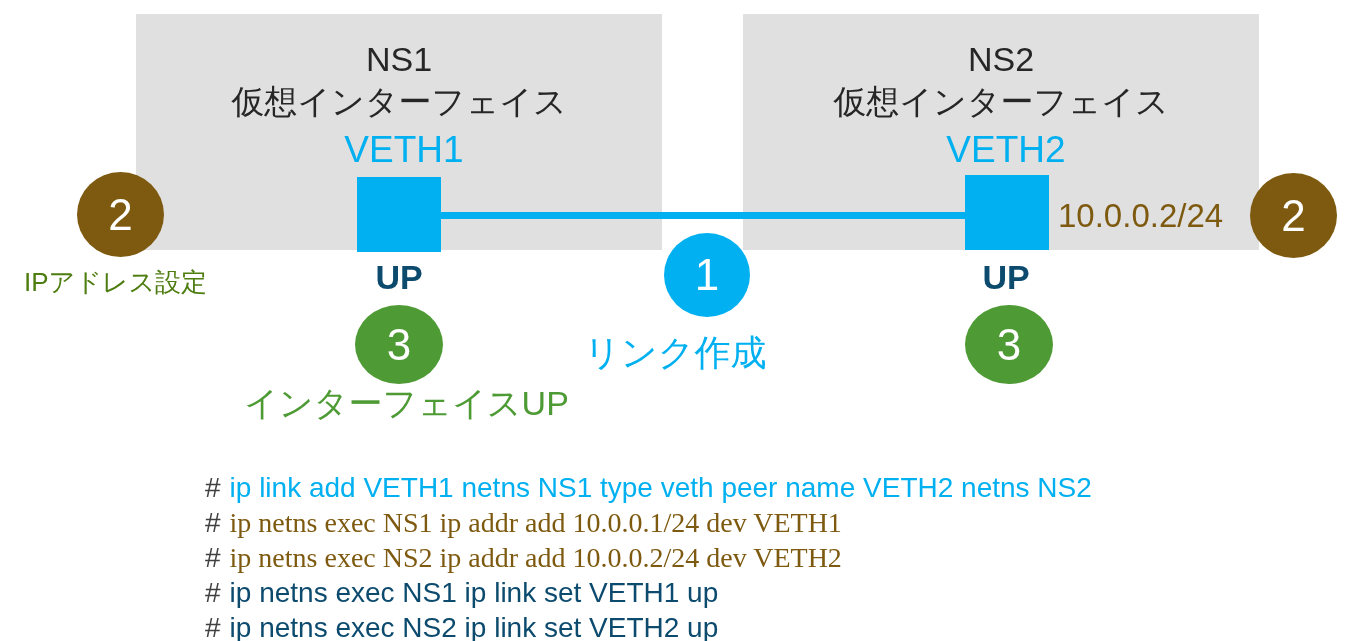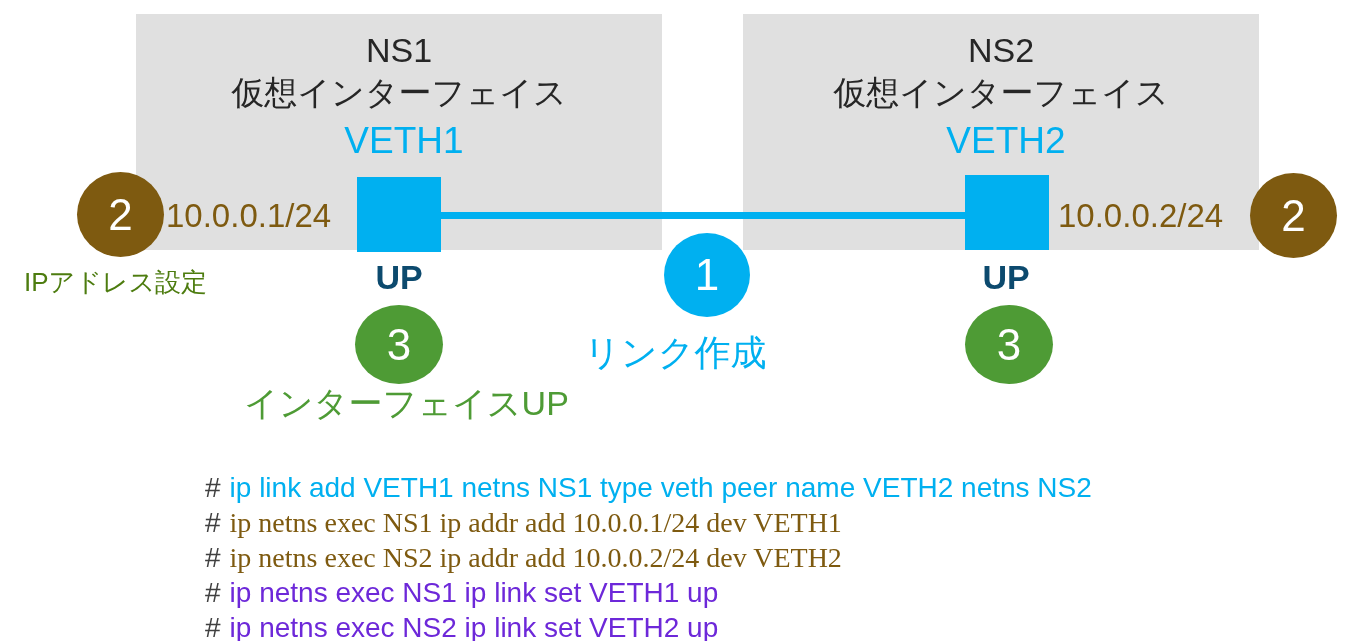--- a/index.html
+++ b/index.html
@@ -10,21 +10,21 @@
     font-family:"Liberation Sans","DejaVu Sans",sans-serif;
     overflow:hidden;
   }
   
   .ns-box{
     position:absolute;top:14px;width:526px;height:236px;
     background:#e0e0e0;text-align:center;
   }
   .ns-box.left{left:136px;}
   .ns-box.right{left:743px;width:516px;}
-  .ns-title{padding-top:15px;font-size:34px;line-height:42px;color:#262626;}
+  .ns-title{padding-top:24px;font-size:34px;line-height:42px;color:#262626;}
   .ns-subtitle{font-size:33px;line-height:44px;color:#262626;}
   .veth-name{font-size:37px;line-height:52px;color:#00b0f0;padding-left:10px;}
   
   .link-line{position:absolute;left:440px;top:212px;width:526px;height:7px;background:#00b0f0;}
   .veth-port{position:absolute;width:84px;height:75px;background:#00b0f0;}
   .veth-port.left{left:357px;top:177px;}
   .veth-port.right{left:965px;top:175px;}
   
   .badge{
     position:absolute;border-radius:50%;
@@ -50,21 +50,21 @@
   .caption{position:absolute;white-space:nowrap;}
   .caption.step2{left:24px;top:265px;font-size:26px;color:#4d7c0f;}
   .caption.step3{left:244px;top:381px;font-size:34px;color:#4e9b35;}
   .caption.step1{left:584px;top:329px;font-size:36px;color:#00b0f0;}
   
   .commands{position:absolute;left:205px;top:470px;font-size:28px;line-height:35px;}
   .cmd{white-space:nowrap;}
   .prompt{color:#404040;margin-right:9px;}
   .cmd-text.c-cyan{color:#00b0f0;}
   .cmd-text.c-brown{color:#7e5a10;font-family:Liberation Serif, serif;}
-  .cmd-text.c-green{color:#6d28d9;}
+  .cmd-text.c-green{color:#0c4a6e;}
 </style>
 </head>
 <body>
 
 <div class="canvas">
 
   <div class="ns-box left">
     <div class="ns-title">NS1</div>
     <div class="ns-subtitle">仮想インターフェイス</div>
     <div class="veth-name">VETH1</div>
@@ -92,21 +92,20 @@
     <span>1</span>
   </div>
 
   <div class="badge green b-left">
     <span>3</span>
   </div>
   <div class="badge green b-right">
     <span>3</span>
   </div>
 
-  <div class="ip-label left">10.0.0.1/24</div>
   <div class="ip-label right">10.0.0.2/24</div>
 
   <div class="up-label left">UP</div>
   <div class="up-label right">UP</div>
 
   <div class="caption step2">IPアドレス設定</div>
   <div class="caption step1">リンク作成</div>
   <div class="caption step3">インターフェイスUP</div>
 
   <div class="commands">

